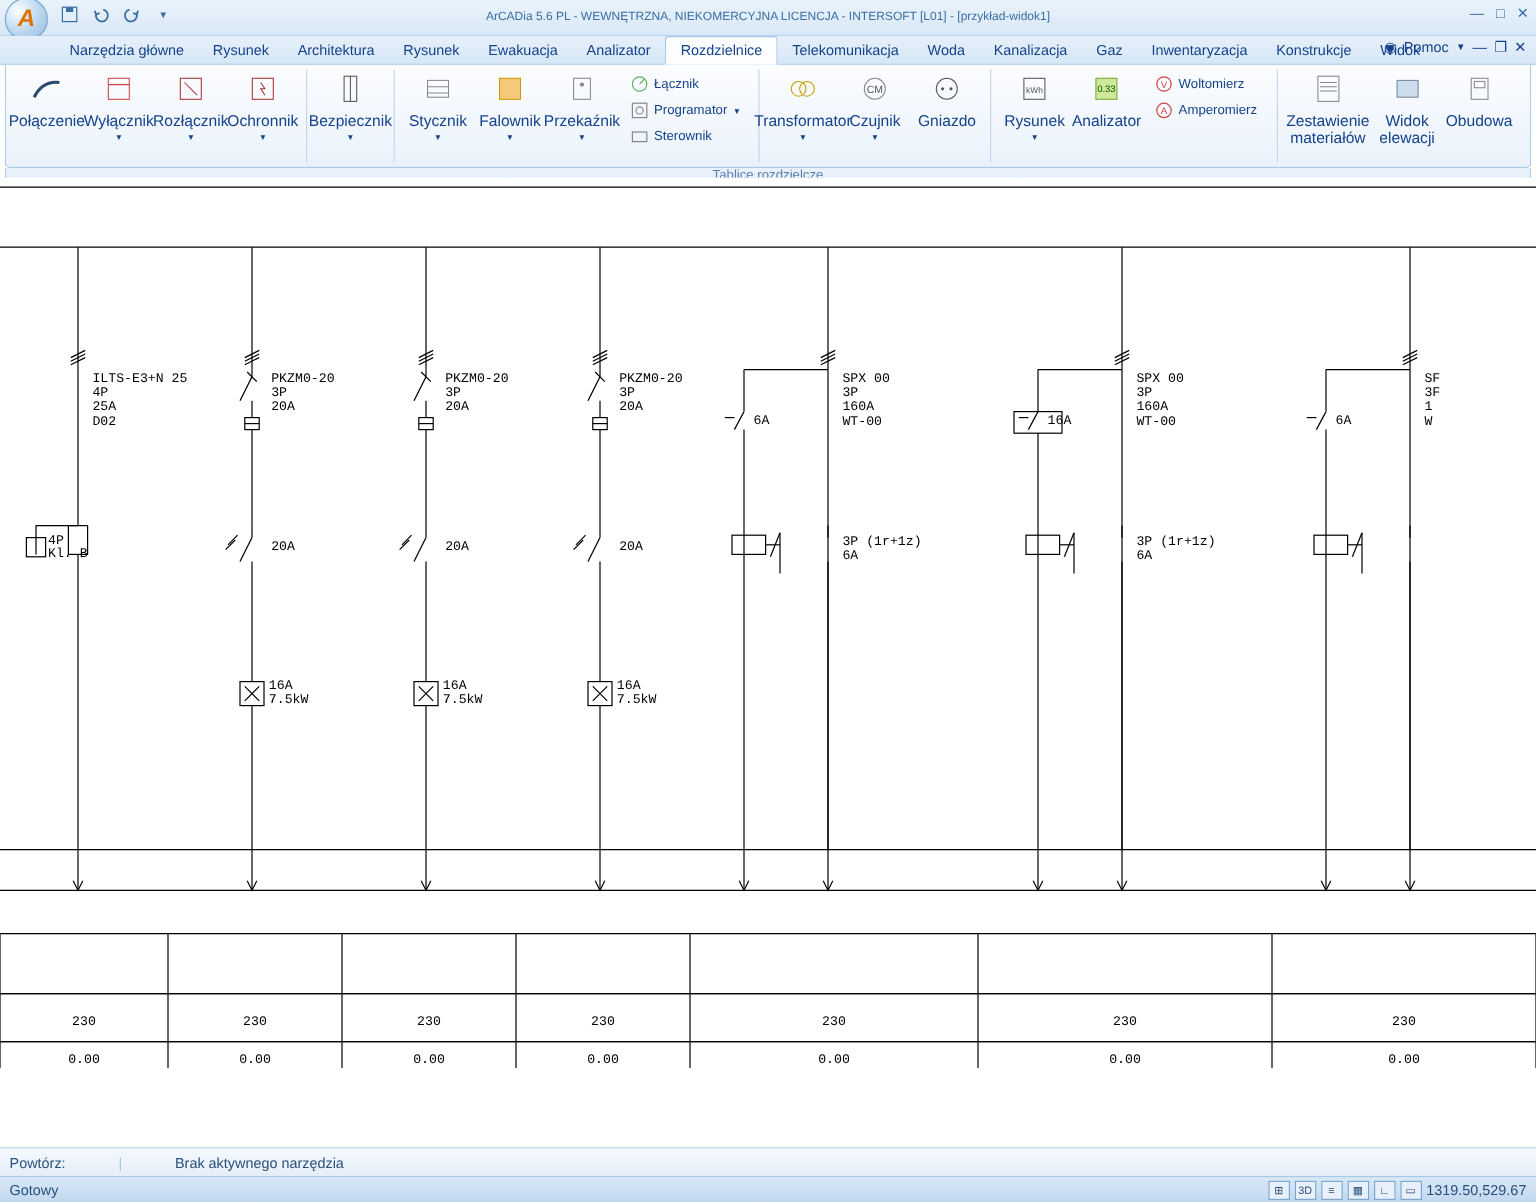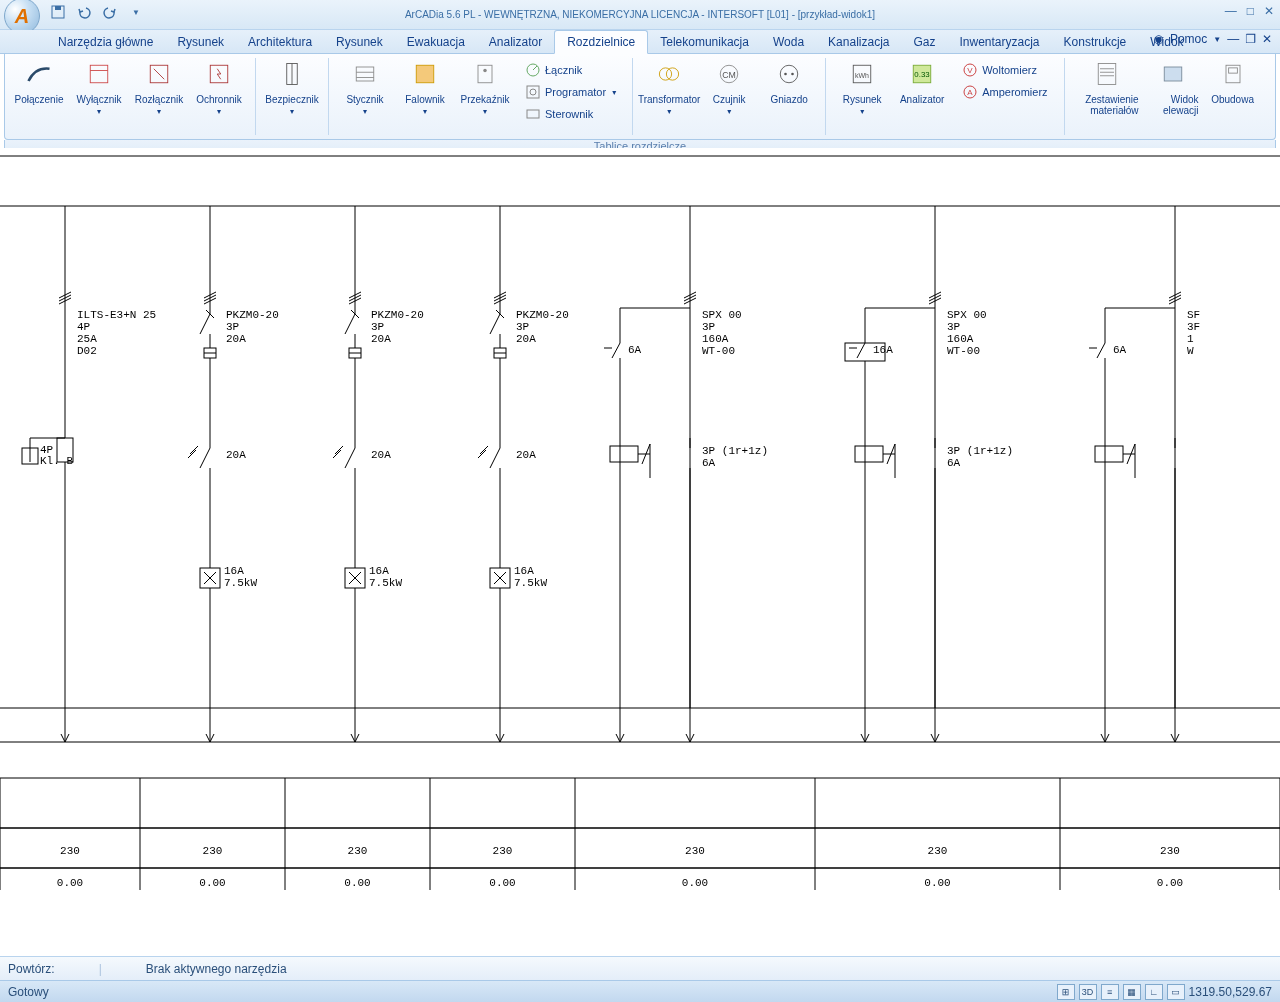--- a/index.html
+++ b/index.html
@@ -19,21 +19,21 @@
   .menutab.active { background:#fcfdff; border:1px solid #a9c9e8; border-bottom:1px solid #fcfdff; border-radius:3px 3px 0 0; position:relative; top:1px;}
   .help-area { position:absolute; right:8px; top:2px; display:flex; gap:6px; align-items:center; color:#15428b;}
   .help-area .ico { color:#15428b; }
 
   
   .ribbon { height: 86px; background: linear-gradient(#fcfdff,#eaf2fb); border:1px solid #a9c9e8; border-top:none; margin:0 4px; border-radius:0 0 4px 4px; display:flex; }
   .ribgroup { padding: 4px 6px 2px 6px; display:flex; align-items:flex-start; gap:4px; position:relative;}
   .ribgroup.column { flex-direction:column; justify-content:flex-start; gap:2px;}
   .ribbtn-big { width:56px; display:flex; flex-direction:column; align-items:center; gap:2px; cursor:pointer; padding:2px;}
   .ribbtn-big .ico { width:32px; height:32px; display:flex; justify-content:center;}
-  .ribbtn-big .lbl { font-size:10px; color:#15428b; text-align:right; line-height:1.1;}
+  .ribbtn-big .lbl { font-size:13px; color:#15428b; text-align:center; line-height:1.1;}
   .ribbtn-big .arrow { font-size:8px; color:#15428b;}
   .ribbtn-small { display:flex; align-items:center; gap:4px; cursor:pointer; padding:2px 4px; font-size:11px; color:#15428b; white-space:nowrap;}
   .ribbtn-small .ico { width:16px; height:16px; display:flex; align-items:center; justify-content:center;}
   .ribsep { width:1px; background:#c2d8ef; margin:4px 2px;}
   .ribbon-wrap { position:relative; }
   .ribbon-wrap .group-caption { text-align:center; font-size:11px; color:#5a7fad; padding:0 0 3px 0; background:linear-gradient(#eaf2fb,#e0ecf8); border:1px solid #a9c9e8; border-top:none; margin:0 4px; border-radius:0 0 4px 4px;}
 
   
   .canvas { position:absolute; left:0; top:148px; right:0; bottom:60px; background:#fff; overflow:hidden; }
   .canvas svg { display:block;}

